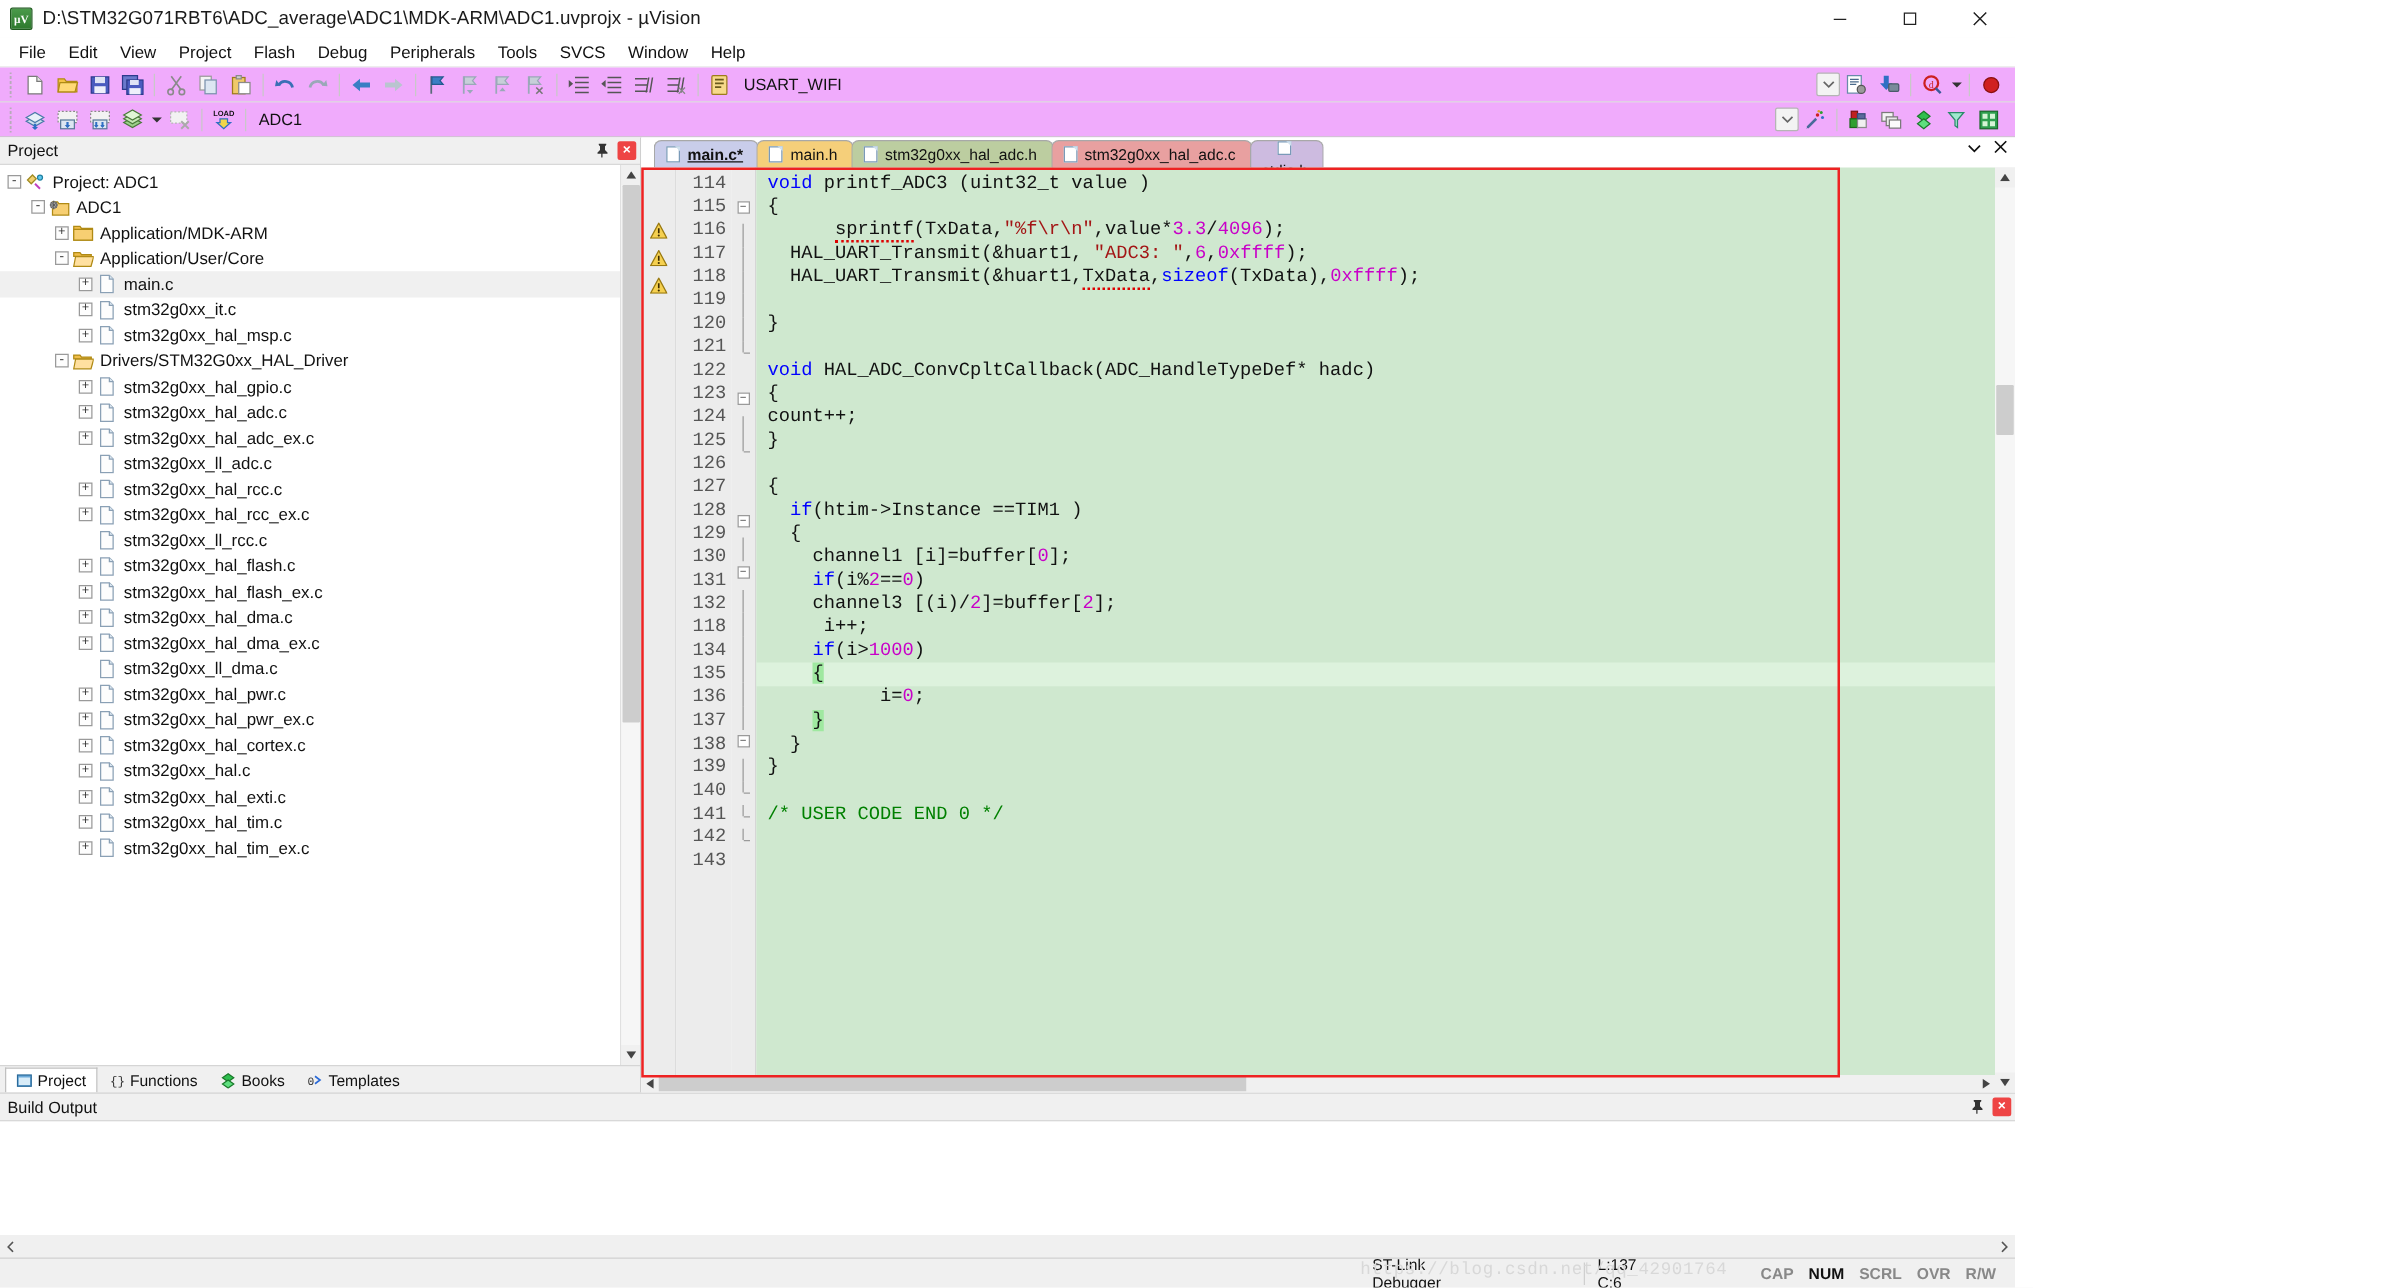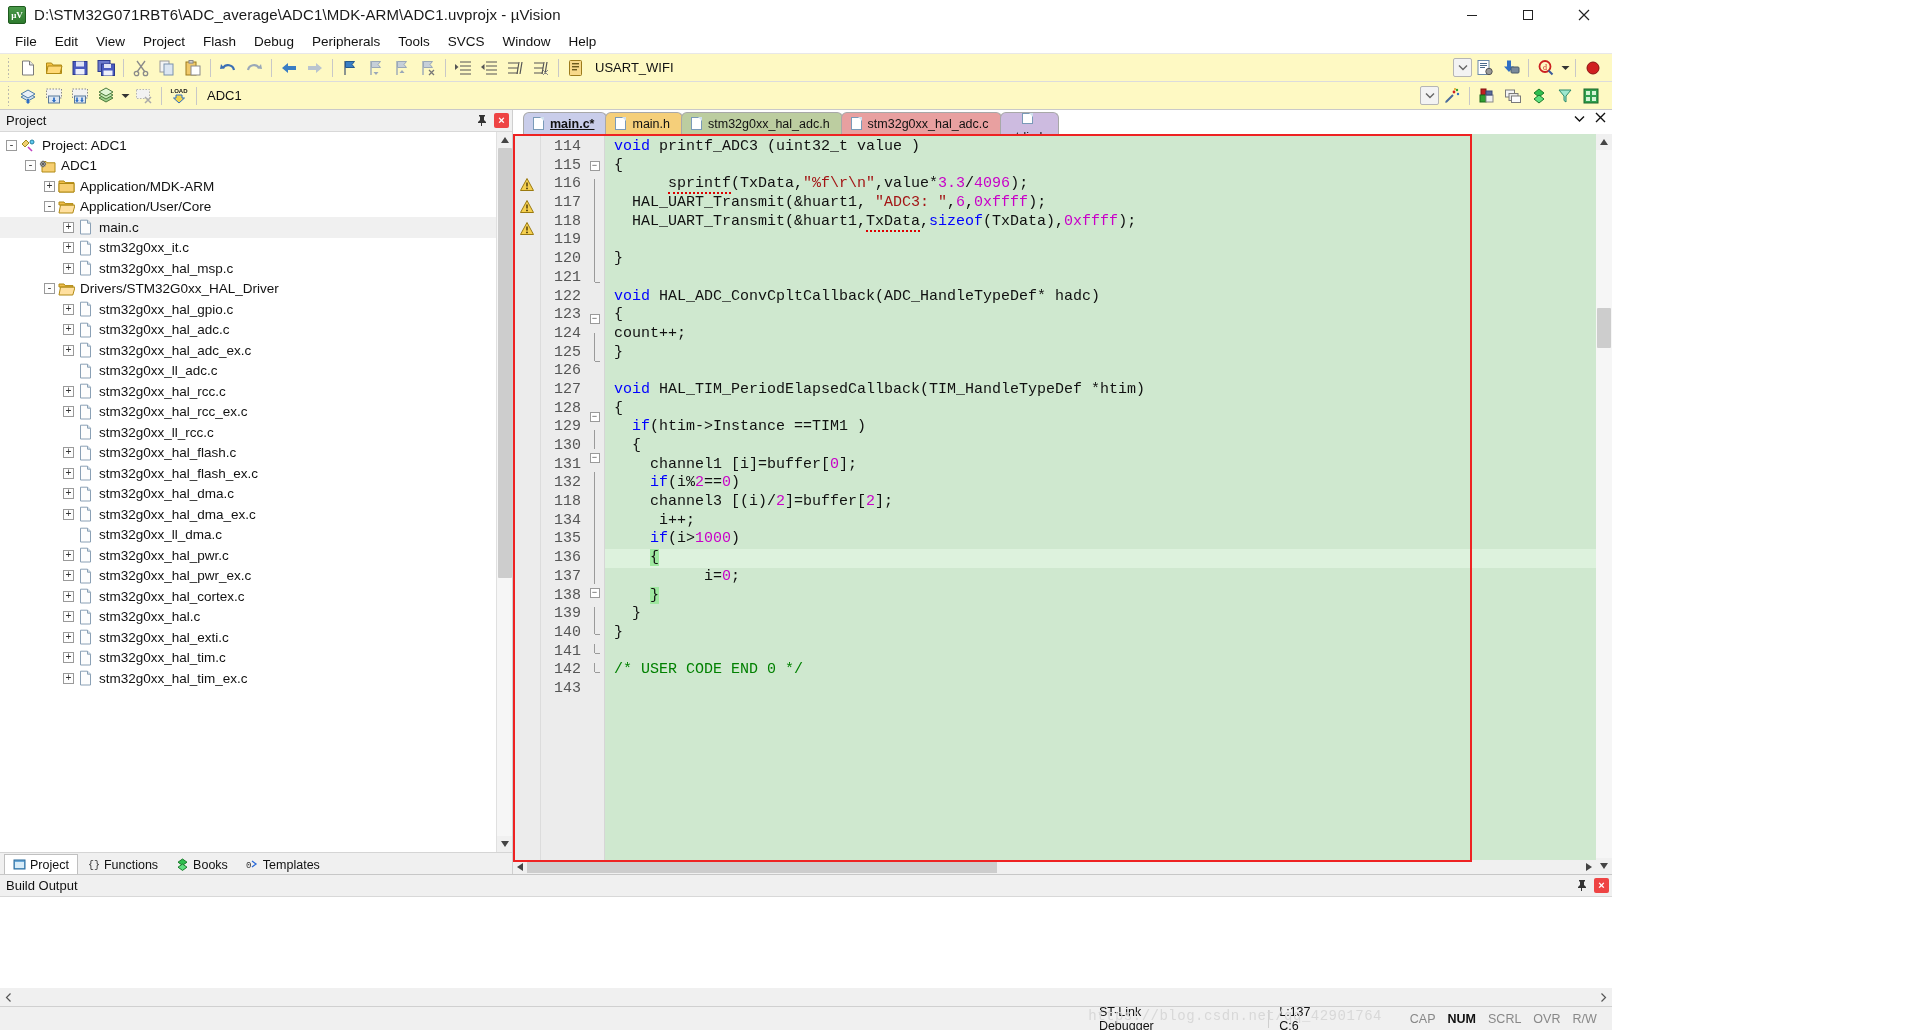--- a/index.html
+++ b/index.html
@@ -53,21 +53,21 @@
     border-bottom: 1px solid #e8e8e8;
   }
   .menu-item {
     font-size: 13.5px; color: #111;
     padding: 3px 9px; white-space: nowrap;
   }
 
   
   .toolbar {
     height: 28px; flex: 0 0 28px;
-    background: #fef9c3;
+    background: #f0abfc;
     display: flex; align-items: center;
     border-bottom: 1px solid #dcdcdc;
     padding-left: 2px;
   }
   .toolbar.row2 { border-bottom: 1px solid #c9c9c9; }
   .grip {
     width: 7px; height: 20px; margin: 0 3px;
     background-image: radial-gradient(circle, #aaa 1px, transparent 1px);
     background-size: 3px 4px; background-position: 2px 2px;
     background-repeat: repeat-y; opacity:.8;
@@ -266,21 +266,21 @@
 
   
   .statusbar {
     height: 24px; flex: 0 0 24px; background: #f0f0f0;
     border-top: 1px solid #d0d0d0;
     display: flex; align-items: center; font-size: 12.5px; color: #111;
     position: relative;
   }
   .sb-cell { padding: 0 10px; height: 24px; display: flex; align-items: center; }
   .sb-div { width: 1px; height: 18px; background: #cfcfcf; }
-  .sb-flag { padding: 0 6px; color: #888; }
+  .sb-flag { padding: 0 6px; color: #888; font-weight: bold; }
   .sb-flag.on { color: #111; font-weight: bold; }
   .watermark {
     position: absolute; right: 230px; top: 1px;
     font-size: 14px; color: #d8d8d8; letter-spacing: .5px;
     font-family: Liberation Mono, monospace; pointer-events: none;
   }
 </style>
 </head>
 <body>
 
@@ -1119,21 +1119,20 @@
                 <div class="ln">   HAL_UART_Transmit(&amp;huart1, <span class="str">"ADC3: "</span>,<span class="num">6</span>,<span class="num">0xffff</span>);</div>
                 <div class="ln">   HAL_UART_Transmit(&amp;huart1,<span class="spell">TxData</span>,<span class="kw">sizeof</span>(TxData),<span class="num">0xffff</span>);</div>
                 <div class="ln"> </div>
                 <div class="ln"> }</div>
                 <div class="ln"> </div>
                 <div class="ln"> <span class="kw">void </span>HAL_ADC_ConvCpltCallback(ADC_HandleTypeDef* hadc)</div>
                 <div class="ln"> {</div>
                 <div class="ln"> count++;</div>
                 <div class="ln"> }</div>
                 <div class="ln"> </div>
-                <div class="ln"> <span class="kw">void </span>HAL_TIM_PeriodElapsedCallback(TIM_HandleTypeDef *htim)</div>
                 <div class="ln"> {</div>
                 <div class="ln">   <span class="kw">if</span>(htim-&gt;Instance ==TIM1 )</div>
                 <div class="ln">   {</div>
                 <div class="ln">     channel1 [i]=buffer[<span class="num">0</span>];</div>
                 <div class="ln">     <span class="kw">if</span>(i%<span class="num">2</span>==<span class="num">0</span>)</div>
                 <div class="ln">     channel3 [(i)/<span class="num">2</span>]=buffer[<span class="num">2</span>];</div>
                 <div class="ln">      i++;</div>
                 <div class="ln">     <span class="kw">if</span>(i&gt;<span class="num">1000</span>)</div>
                 <div class="ln hl">     <span style="background:#9fe8a0;">{</span></div>
                 <div class="ln">           i=<span class="num">0</span>;</div>

